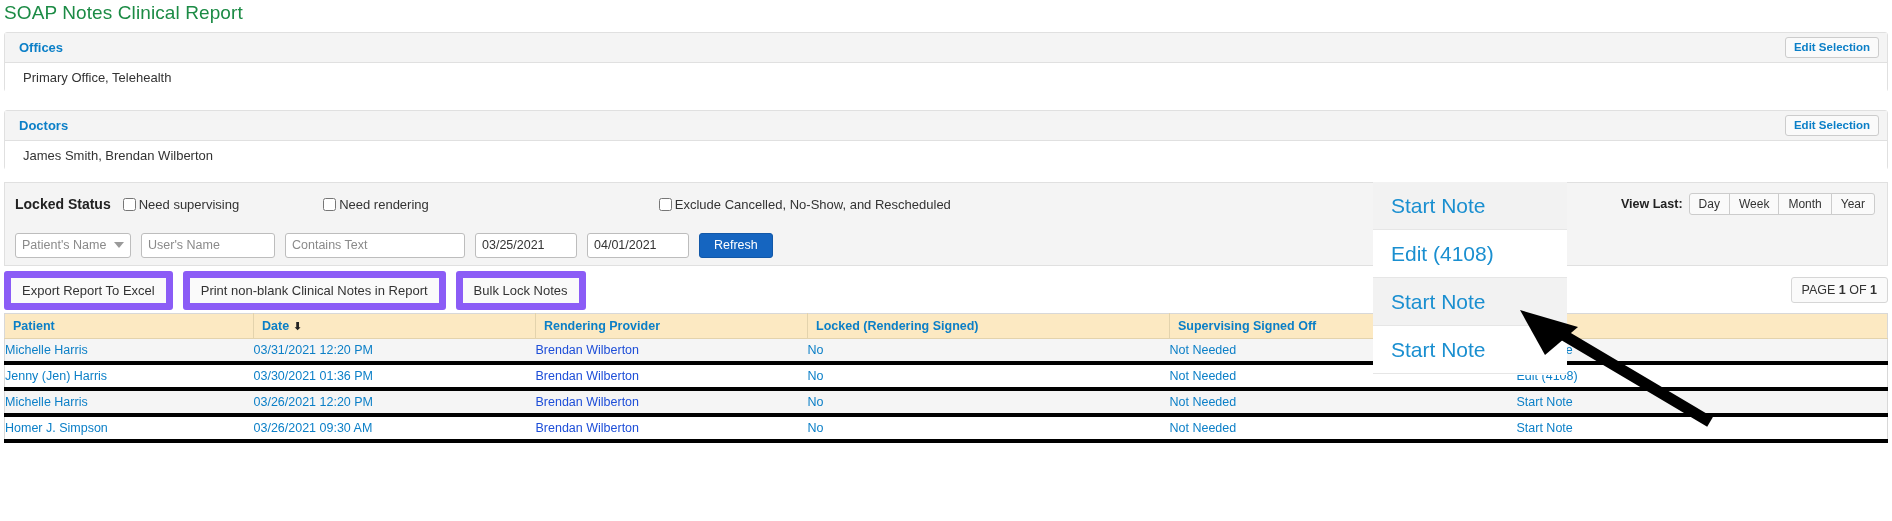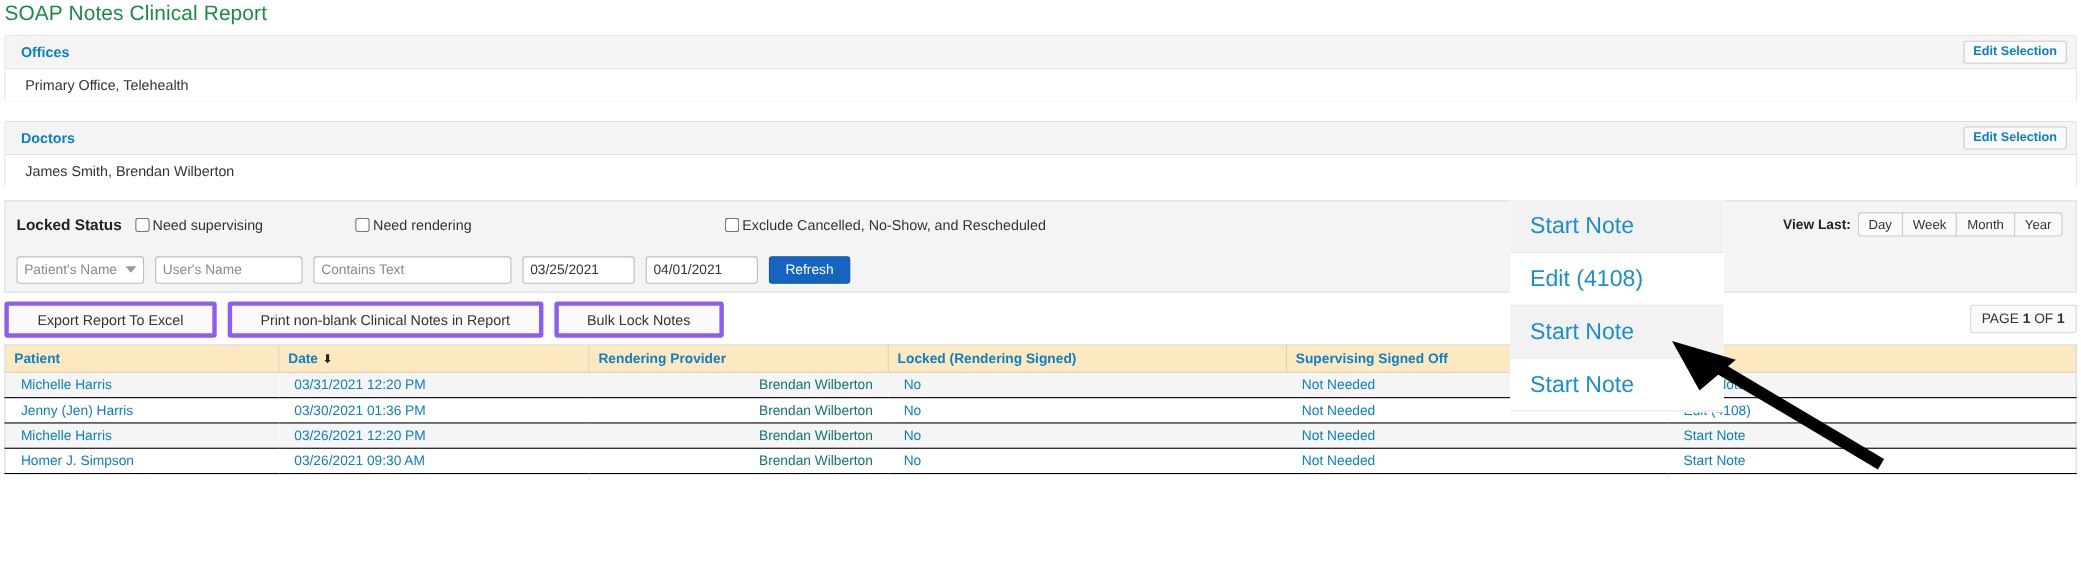--- a/index.html
+++ b/index.html
@@ -138,23 +138,23 @@
     padding:5px 14px;border-radius:3px;cursor:pointer;height:25px;
     line-height:13px;
   }
 
   
   .actions{
     position:absolute;left:4px;right:4px;
     display:flex;align-items:center;
   }
   .act-btn{
-    background:#fafafa;border:4px solid #8b5cf6;border-radius:3px;
+    background:#fafafa;border:7px solid #8b5cf6;border-radius:3px;
     font-family:inherit;font-size:13px;color:#333;
-    padding:5px 26px;margin-right:10px;cursor:pointer;
+    padding:5px 11px;margin-right:10px;cursor:pointer;
     line-height:15px;
   }
   .page-of{
     margin-left:auto;
     background:#fafafa;border:1px solid #d6d6d6;border-radius:3px;
     font-size:12.5px;color:#333;padding:5px 10px;line-height:14px;
   }
   .page-of b{font-weight:bold;}
 
   
@@ -172,28 +172,28 @@
     font-size:12.5px;
     text-align:left;
     padding:5px 8px;
     border-right:1px solid #e3d3ad;
     border-bottom:1px solid #e3d3ad;
     white-space:nowrap;
   }
   .tbl th:last-child{border-right:none;}
   .tbl td{
     font-size:12.5px;
-    padding:4px 14px;
-    border-bottom:1px solid #000000;
+    padding:4px 0;
+    border-bottom:4px solid #000000;
     white-space:nowrap;
   }
   .tbl tr.odd td{background:#f5f5f5;}
   .tbl tr.even td{background:#ffffff;}
   .lnk{color:#0b7fc7;text-decoration:none;cursor:pointer;}
-  .plain{color:#0f766e;text-align:right;}
+  .plain{color:#1d4ed8;}
   .sort-ico{display:inline-block;margin-left:4px;color:#222;font-size:11px;}
 
   
   .magnifier{
     position:absolute;
     left:1373px;top:182px;width:194px;height:193px;
     background:#ffffff;
     box-shadow:0 0 0 0 rgba(0,0,0,0);
     overflow:hidden;
     z-index:40;

